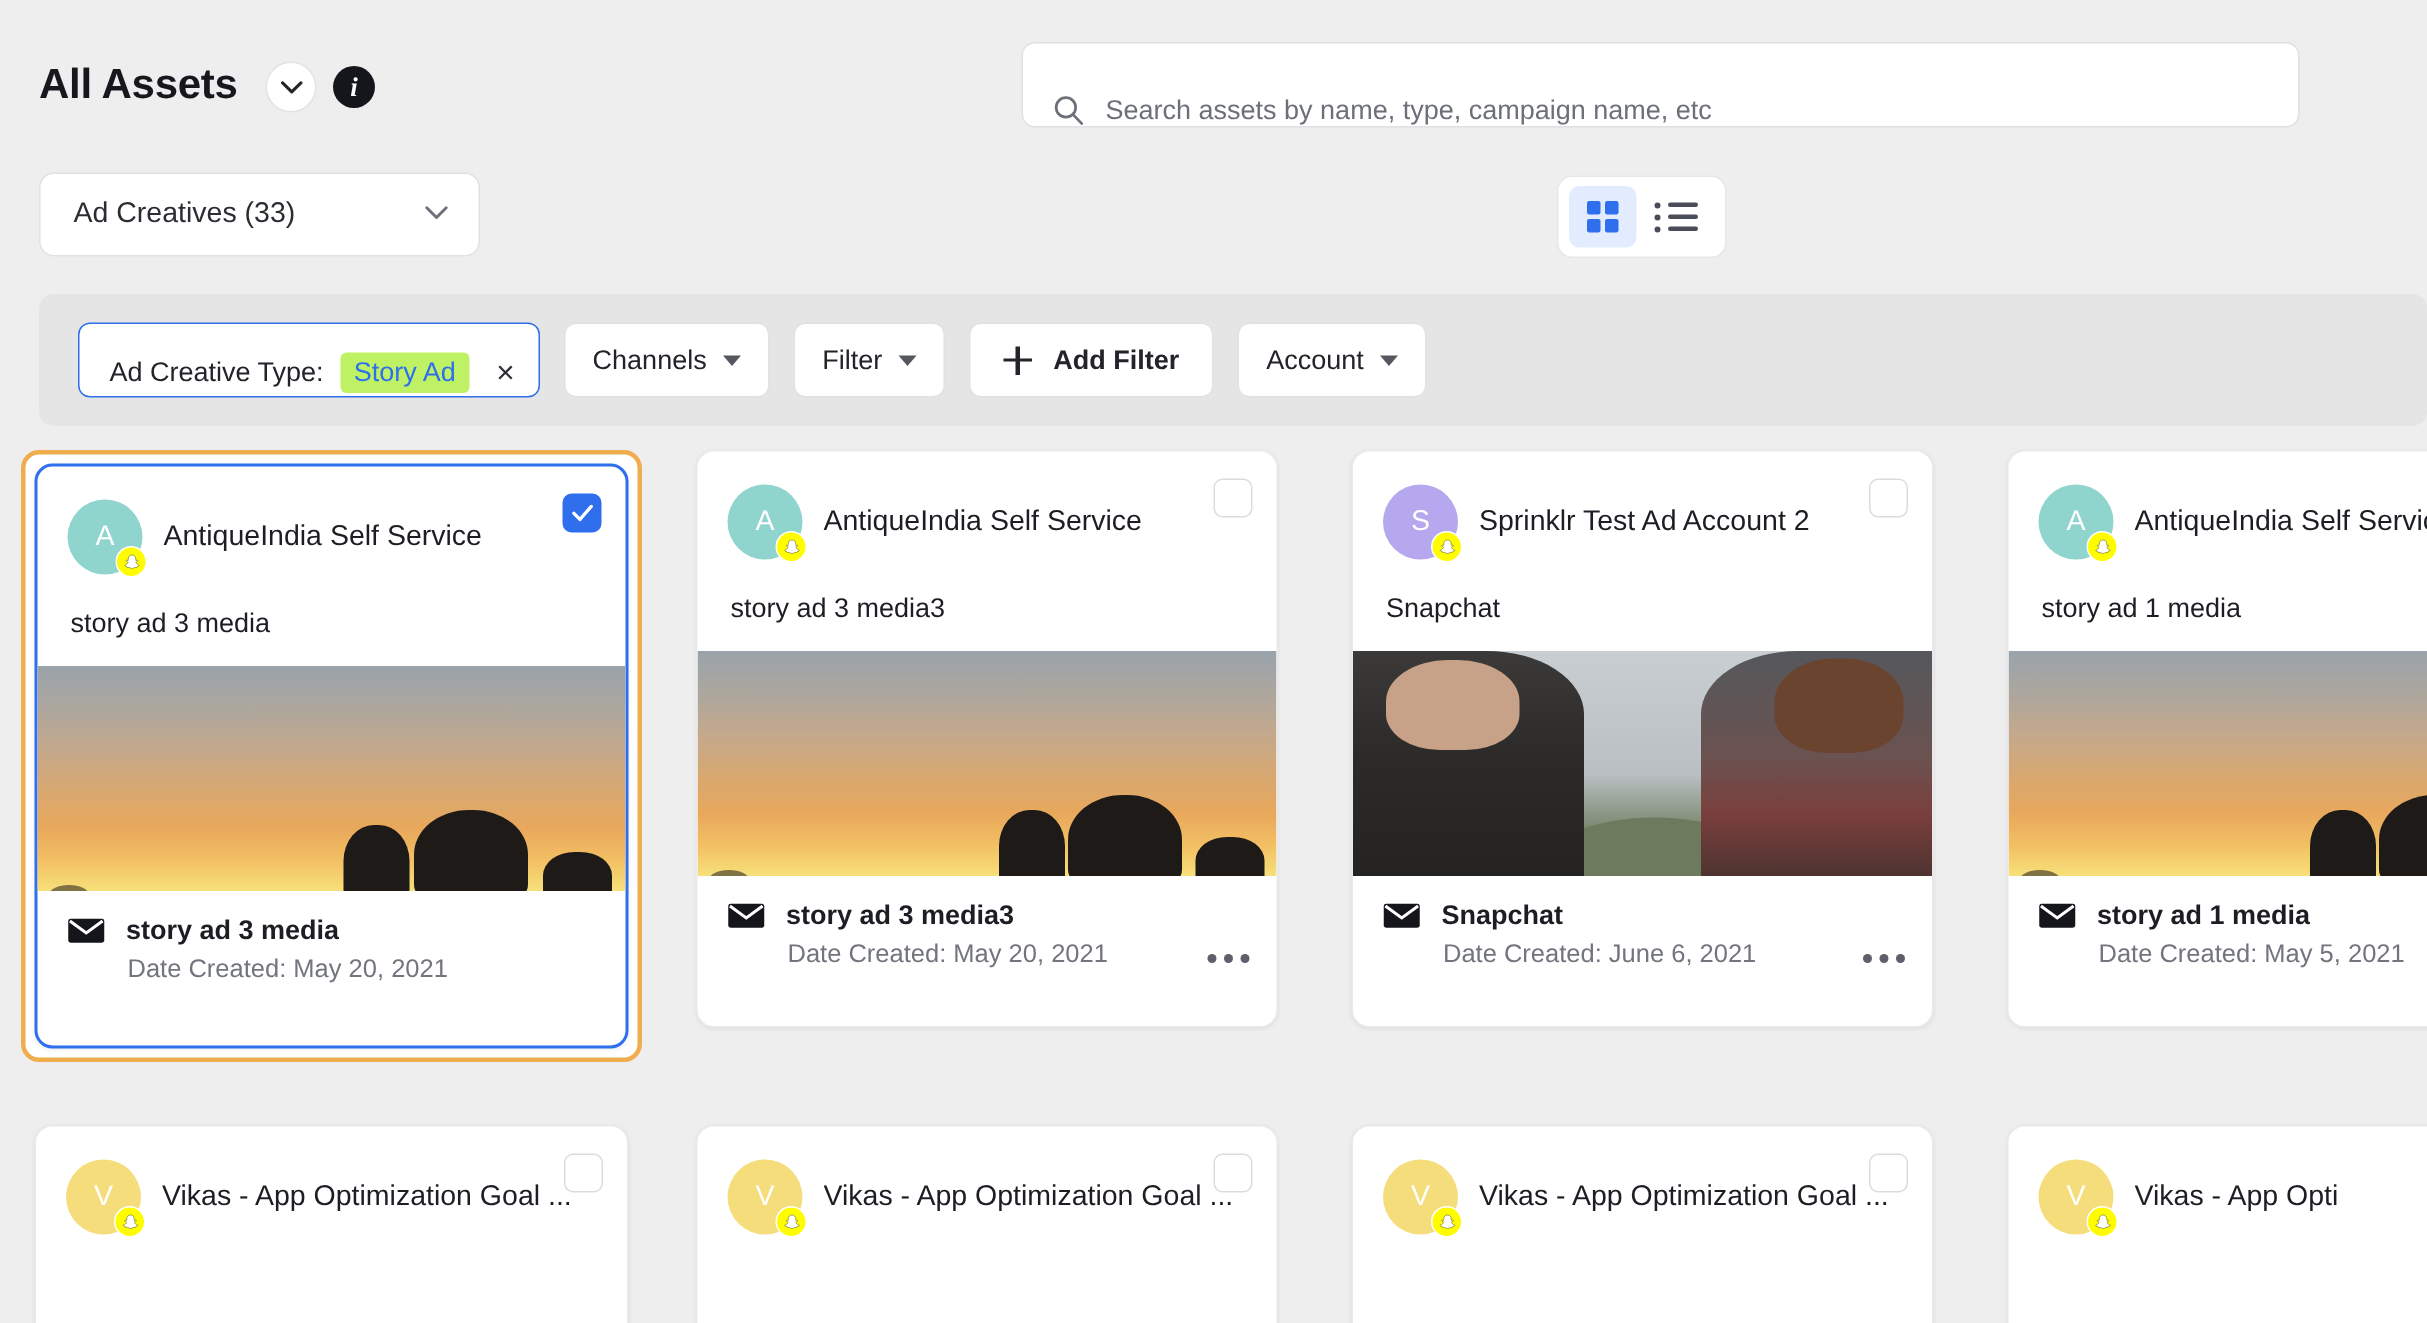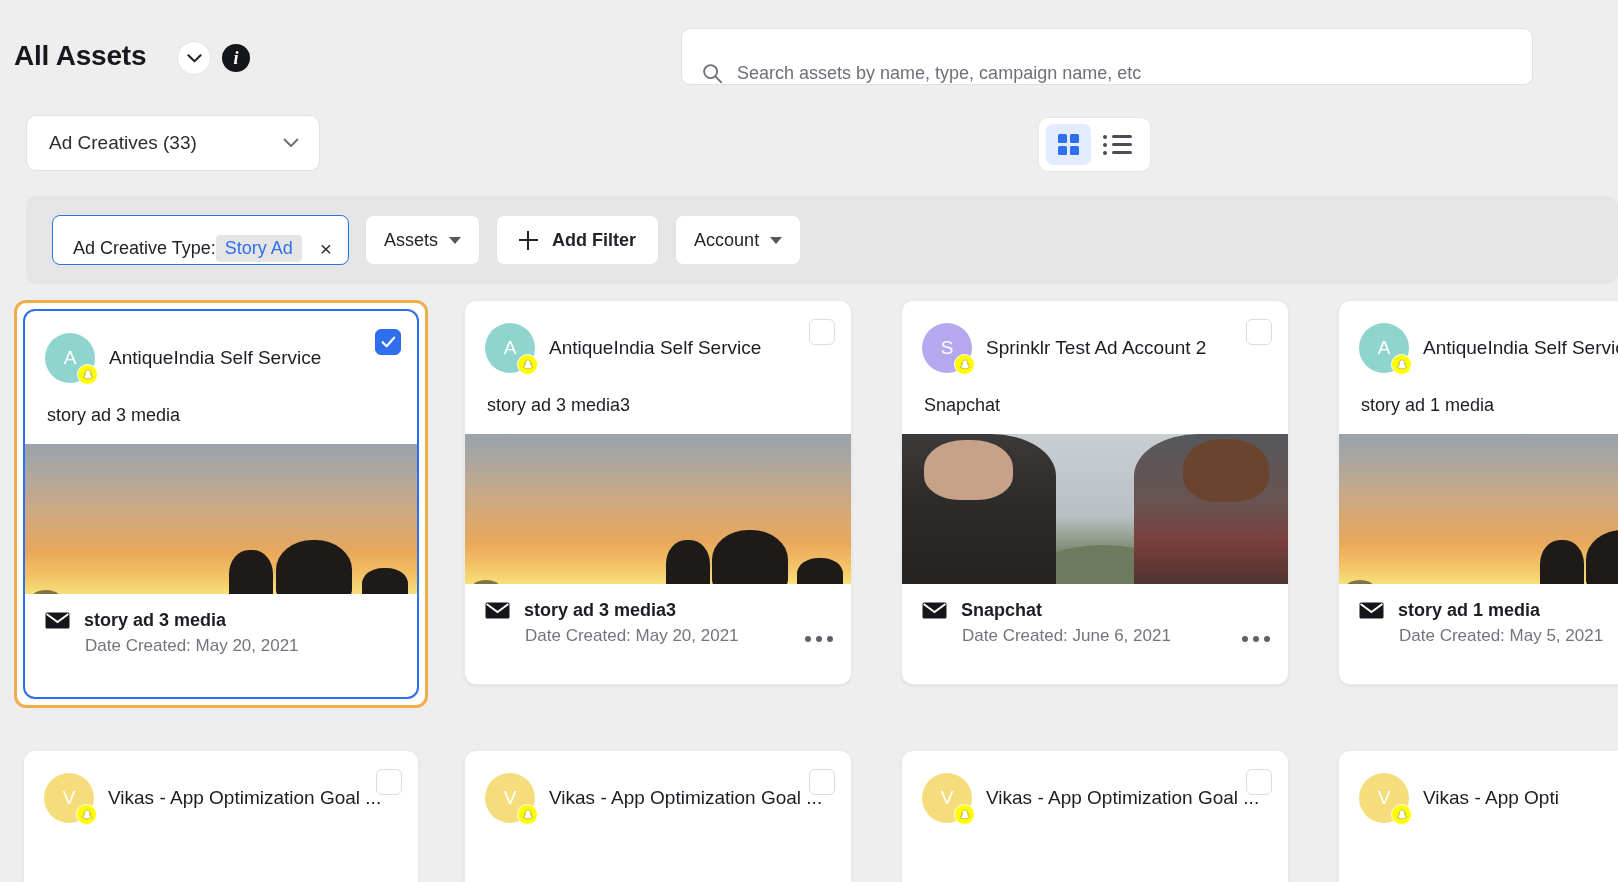--- a/index.html
+++ b/index.html
@@ -9,21 +9,21 @@
     font-family: "Liberation Sans", sans-serif;
     overflow: hidden;
   }
   body { position: relative; }
 
   
   .header-row {
     position: absolute; left: 0; top: 0; width: 1618px; height: 100px;
   }
   .page-title {
-    position: absolute; left: 14px; top: 40px;
+    position: absolute; left: 26px; top: 40px;
     font-size: 28px; font-weight: 700; color: #16181d;
     letter-spacing: -0.2px;
   }
   .title-chevron-btn {
     position: absolute; left: 177px; top: 41px;
     width: 34px; height: 34px; border-radius: 50%;
     background: #ffffff; border: 1px solid #e3e3e5;
     display: flex; align-items: center; justify-content: center;
     cursor: pointer;
   }
@@ -94,22 +94,22 @@
     display: flex; align-items: center; padding-left: 26px; gap: 16px;
   }
   .filter-chip {
     height: 50px; background: #ffffff; border: 1px solid #e2e2e5;
     border-radius: 8px; display: flex; align-items: center;
     padding: 0 18px; font-size: 18px; color: #22242a;
     cursor: pointer; white-space: nowrap;
   }
   .filter-chip.active { border: 1.5px solid #2f6fed; padding: 17px 16px 0 20px; }
   .chip-value {
-    background: #e5e5e5; color: #2f6fed; border-radius: 4px;
-    padding: 3px 9px; margin-left: 0; font-size: 18px;
+    background: #bef264; color: #2f6fed; border-radius: 4px;
+    padding: 3px 9px; margin-left: 11px; font-size: 18px;
   }
   .chip-x {
     margin-left: 18px; font-size: 21px; color: #2b2d33;
     line-height: 1; cursor: pointer;
   }
   .chip-caret {
     margin-left: 11px; width: 0; height: 0;
     border-left: 6px solid transparent; border-right: 6px solid transparent;
     border-top: 7px solid #55575f;
   }
@@ -296,23 +296,27 @@
   </div>
 </div>
 
 <div class="filter-bar">
   <div class="filter-chip active">
     <span>Ad Creative Type:</span>
     <span class="chip-value">Story Ad</span>
     <span class="chip-x">×</span>
   </div>
 
-
   <div class="filter-chip">
-    <span>Assets</span>
+    <span>Channels</span>
+    <span class="chip-caret"></span>
+  </div>
+
+  <div class="filter-chip">
+    <span>Filter</span>
     <span class="chip-caret"></span>
   </div>
 
   <div class="filter-chip add-filter">
     <span class="plus-glyph"></span>
     <span>Add Filter</span>
   </div>
 
   <div class="filter-chip">
     <span>Account</span>

